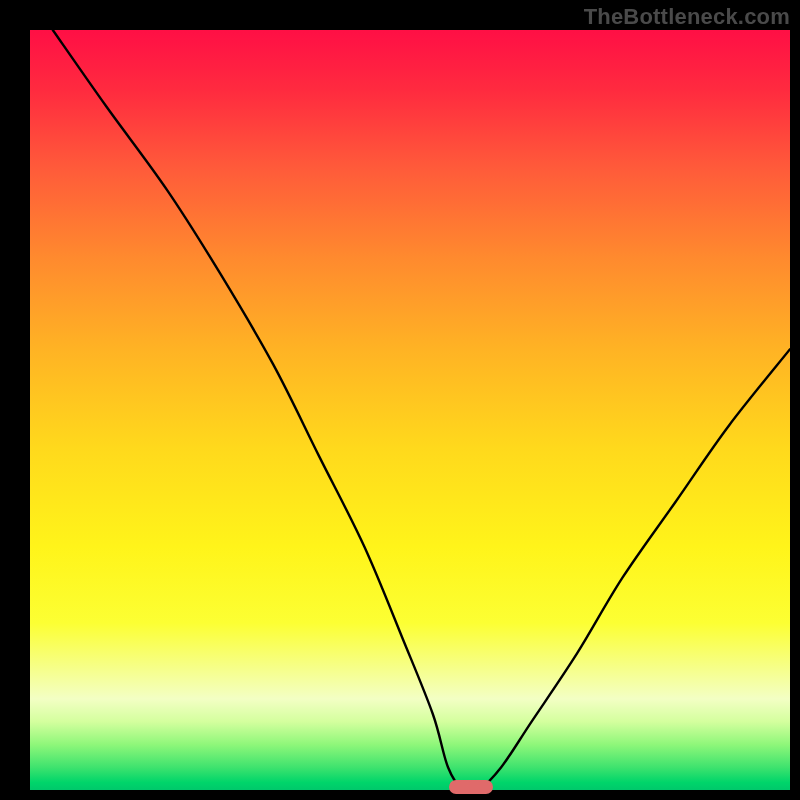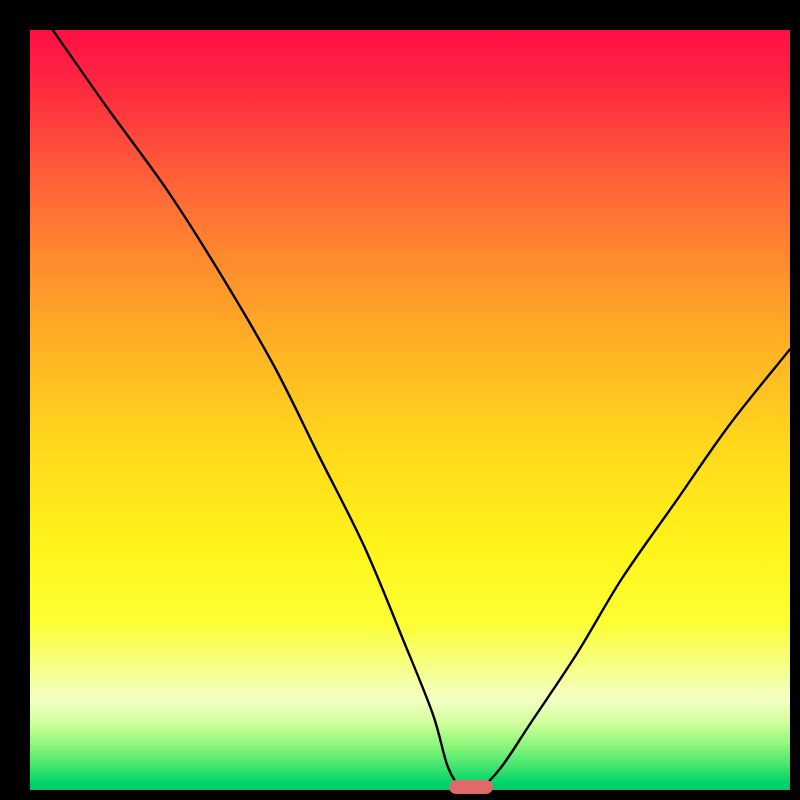--- a/index.html
+++ b/index.html
@@ -67,20 +67,21 @@
     z-index: 3;
     background: #e06a6a;
     border-radius: 999px;
   }
 </style>
 </head>
 <body>
 
 <div class="frame">
 
+  <div class="watermark">TheBottleneck.com</div>
 
   <div class="plot-area">
     <div class="gradient"></div>
 
     <svg class="curve-svg" viewBox="0 0 760 760" preserveAspectRatio="none">
       <path id="curve-path" fill="none" stroke="#000" stroke-width="2.4" stroke-linecap="round" stroke-linejoin="round" d="M 22.8 0.0 C 31.7 12.7, 57.0 49.4, 76.0 76.0 C 95.0 102.6, 117.8 131.7, 136.8 159.6 C 155.8 187.5, 172.3 214.1, 190.0 243.2 C 207.7 272.3, 226.7 304.0, 243.2 334.4 C 259.7 364.8, 273.6 395.2, 288.8 425.6 C 304.0 456.0, 320.5 486.4, 334.4 516.8 C 348.3 547.2, 361.0 580.1, 372.4 608.0 C 383.8 635.9, 395.2 662.5, 402.8 684.0 C 410.4 705.5, 412.9 724.5, 418.0 737.2 C 423.1 749.9, 428.1 756.2, 433.2 760.0 C 438.3 763.8, 442.1 763.8, 448.4 760.0 C 454.7 756.2, 462.3 748.6, 471.2 737.2 C 480.1 725.8, 488.9 710.6, 501.6 691.6 C 514.3 672.6, 532.0 647.3, 547.2 623.2 C 562.4 599.1, 576.3 572.5, 592.8 547.2 C 609.3 521.9, 628.3 496.5, 646.0 471.2 C 663.7 445.9, 680.2 420.5, 699.2 395.2 C 718.2 369.9, 749.9 331.9, 760.0 319.2"></path>
     </svg>
 
     <div class="marker" style="left: 419px; top: 750px; width: 44px; height: 14px; background: rgb(224, 106, 106);"></div>
   </div>

